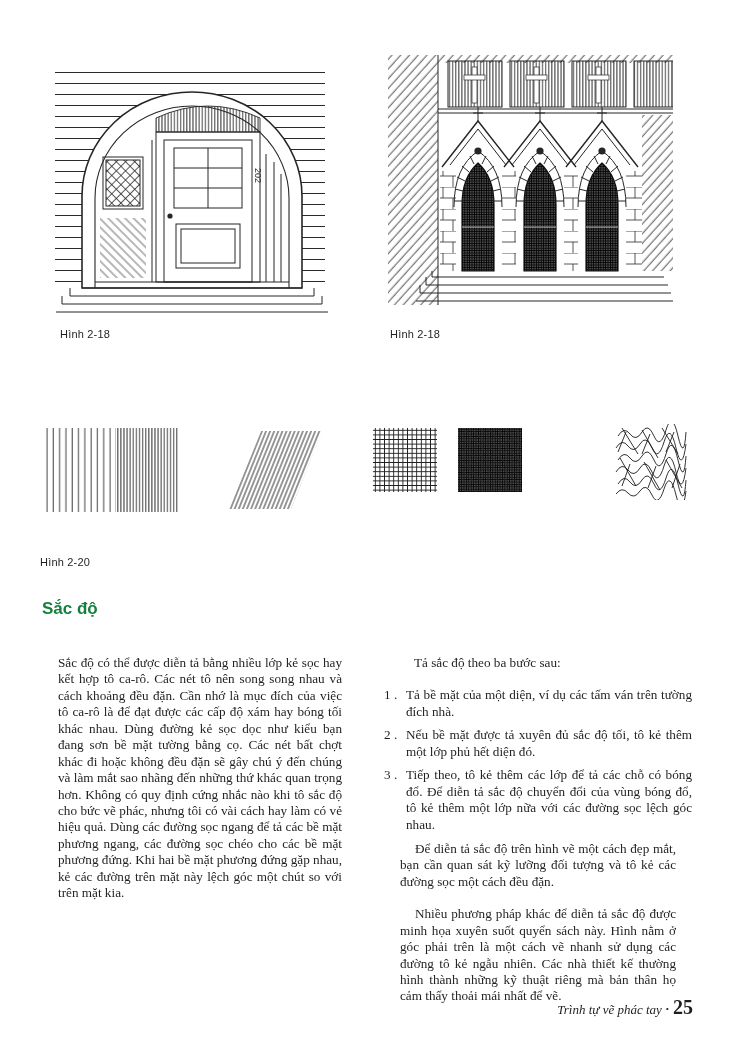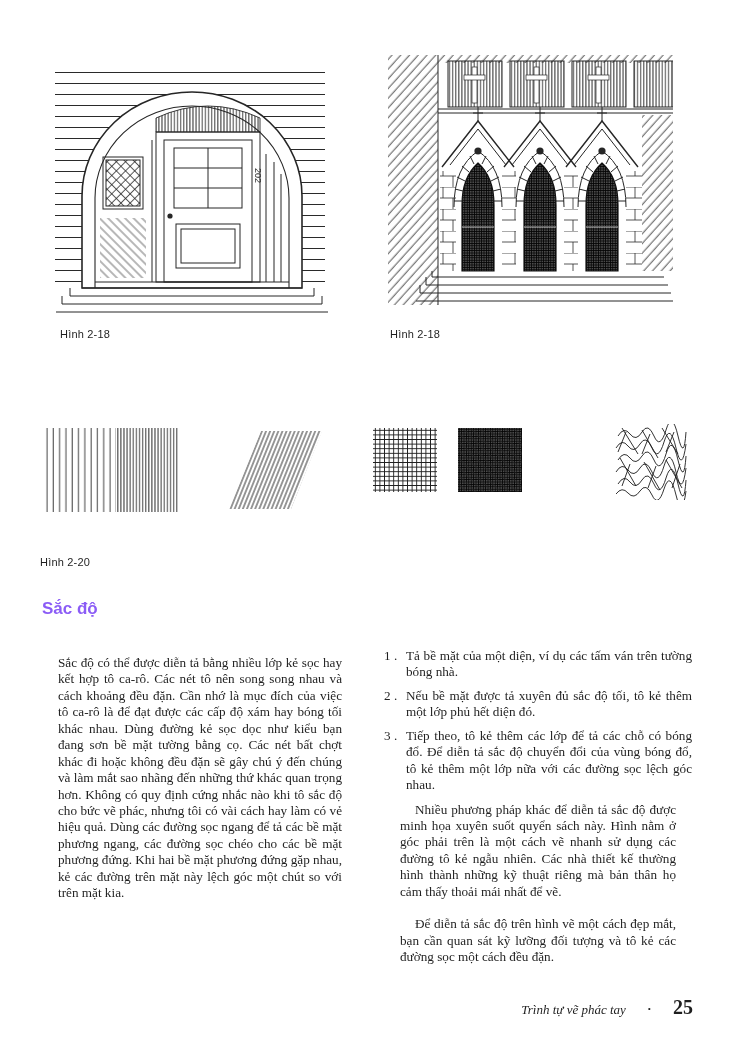--- a/index.html
+++ b/index.html
@@ -32,38 +32,38 @@
   .cap18 { left:60px;  top:328px; }
   .cap19 { left:390px; top:328px; }
   .cap20 { left:40px;  top:556px; }
   .heading {
     position:absolute;
     left:42px; top:599px;
     margin:0;
     font-family:"Liberation Sans", sans-serif;
     font-weight:700;
     font-size:17px;
-    color:#8b5cf6;
+    color:#15803d;
   }
   .col { position:absolute; top:639px; font-size:13.2px; line-height:1.245; }
   .col-left  { left:42px;  width:316px; }
   .col-right { left:384px; width:308px; }
   .col p { margin:16px; text-align:justify; }
   .intro { text-indent:14px; }
   .steps { list-style:none; margin:9px 0 0 0; padding:0; }
   .step  { display:flex; margin-bottom:7px; }
   .step-num  { flex:0 0 22px; width:22px; }
   .step-text { flex:1; text-align:justify; }
   .para-indent { text-indent:15px; margin-top:8px !important; }
   .footer {
     position:absolute;
     right:37px; top:996px;
     display:flex;
     align-items:baseline;
-    gap:22px;
+    gap:4px;
     font-size:13px;
   }
   .running-title { font-style:italic; }
   .footer-sep { font-size:9px; transform:translateY(-2px); }
   .page-number { font-weight:700; font-size:20px; }
   svg { display:block; }
 </style>
 </head>
 <body>
 
@@ -231,36 +231,37 @@
   </svg>
   <div class="caption cap20">Hình 2-20</div>
 
   <h2 class="heading">Sắc độ</h2>
 
   <div class="col col-left">
     <p>Sắc độ có thể được diễn tả bằng nhiều lớp kẻ sọc hay kết hợp tô ca-rô. Các nét tô nên song song nhau và cách khoảng đều đặn. Cần nhớ là mục đích của việc tô ca-rô là để đạt được các cấp độ xám hay bóng tối khác nhau. Dùng đường kẻ sọc dọc như kiểu bạn đang sơn bề mặt tường bằng cọ. Các nét bất chợt khác đi hoặc không đều đặn sẽ gây chú ý đến chúng và làm mắt sao nhãng đến những thứ khác quan trọng hơn. Không có quy định cứng nhắc nào khi tô sắc độ cho bức vẽ phác, nhưng tôi có vài cách hay làm có vẻ hiệu quả. Dùng các đường sọc ngang để tả các bề mặt phương ngang, các đường sọc chéo cho các bề mặt phương đứng. Khi hai bề mặt phương đứng gặp nhau, kẻ các đường trên mặt này lệch góc một chút so với trên mặt kia.</p>
   </div>
 
   <div class="col col-right">
+    <p class="intro">Tả sắc độ theo ba bước sau:</p>
     <ol class="steps">
       <li class="step">
         <span class="step-num">1 .</span>
-        <span class="step-text">Tả bề mặt của một diện, ví dụ các tấm ván trên tường bóng nhà.</span>
+        <span class="step-text">Tả bề mặt của một diện, ví dụ các tấm ván trên tường đích nhà.</span>
       </li>
       <li class="step">
         <span class="step-num">2 .</span>
         <span class="step-text">Nếu bề mặt được tả xuyên đủ sắc độ tối, tô kẻ thêm một lớp phủ hết diện đó.</span>
       </li>
       <li class="step">
         <span class="step-num">3 .</span>
         <span class="step-text">Tiếp theo, tô kẻ thêm các lớp để tả các chỗ có bóng đổ. Để diễn tả sắc độ chuyển đổi của vùng bóng đổ, tô kẻ thêm một lớp nữa với các đường sọc lệch góc nhau.</span>
       </li>
     </ol>
+    <p class="para-indent">Để diễn tả sắc độ trên hình vẽ một cách đẹp mắt, bạn cần quan sát kỹ lưỡng đối tượng và tô kẻ các đường sọc một cách đều đặn.</p>
     <p class="para-indent">Nhiều phương pháp khác để diễn tả sắc độ được minh họa xuyên suốt quyển sách này. Hình nằm ở góc phải trên là một cách vẽ nhanh sử dụng các đường tô kẻ ngẫu nhiên. Các nhà thiết kế thường hình thành những kỹ thuật riêng mà bản thân họ cảm thấy thoải mái nhất để vẽ.</p>
-    <p class="para-indent">Để diễn tả sắc độ trên hình vẽ một cách đẹp mắt, bạn cần quan sát kỹ lưỡng đối tượng và tô kẻ các đường sọc một cách đều đặn.</p>
   </div>
 
   <div class="footer">
     <span class="running-title">Trình tự vẽ phác tay</span>
     <span class="footer-sep">•</span>
     <span class="page-number">25</span>
   </div>
 
 </div>
 

